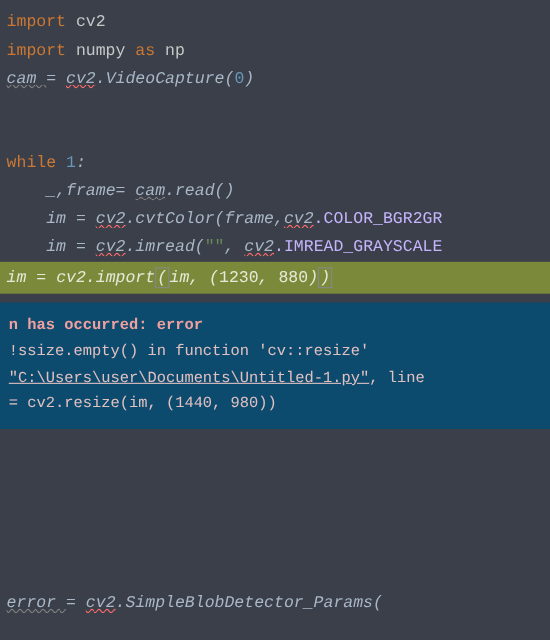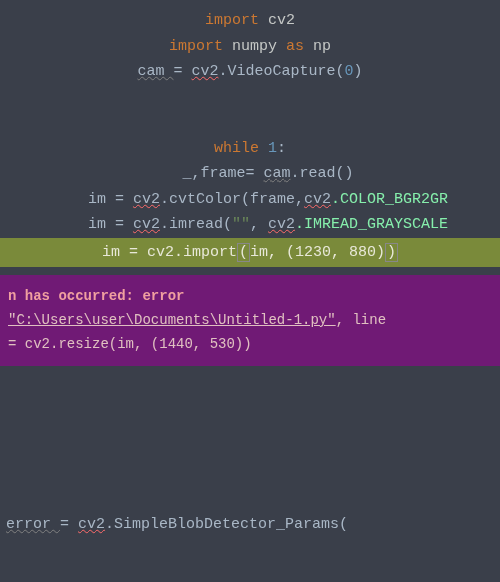--- a/index.html
+++ b/index.html
@@ -9,32 +9,31 @@
       background: #3a3f4a;
       width: 500px;
       height: 582px;
       overflow: hidden;
       color: #c5c8c6;
     }
     .code-area {
       padding: 8px 0;
       line-height: 1.7;
       background: #3a3f4a;
-      text-align: center;
     }
     .line {
       padding: 0 6px;
       white-space: pre;
     }
     .kw { color: #cc7832; }
-    .id { color: #a9b7c6; }
+    .id { color: #a9b7c6; font-style: italic; }
     .mod { color: #c5c8c6; }
     .num { color: #6897bb; }
     .str { color: #6a8759; }
-    .const { color: #86efac; }
+    .const { color: #c4b5fd; }
     .squiggly {
       text-decoration: underline wavy #ff6b6b;
       text-decoration-thickness: 1px;
     }
     .squiggly2 {
       text-decoration: underline wavy #808080;
       text-decoration-thickness: 1px;
     }
     .highlighted-line {
       background: #7a8a3a;
@@ -42,21 +41,21 @@
       display: block;
     }
     .highlighted-line .id,
     .highlighted-line .num,
     .highlighted-line .attr { color: #e8e8d8; }
     .box-bracket {
       border: 1px solid #888;
       padding: 0 1px;
     }
     .error-panel {
-      background: #701a75;
+      background: #0c4a6e;
       color: #e0c0c0;
       padding: 10px 8px;
       line-height: 1.7;
       font-size: 14px;
     }
     .error-header {
       color: #f0a0a0;
       font-weight: bold;
     }
     .error-link {
@@ -89,20 +88,21 @@
 
   <div class="line"><span>    </span><span class="id">im </span><span class="id">= </span><span class="id squiggly">cv2</span><span class="id">.cvtColor(frame,</span><span class="id squiggly">cv2</span><span class="const">.COLOR_BGR2GR</span></div>
 
   <div class="line"><span>    </span><span class="id">im </span><span class="id">= </span><span class="id squiggly">cv2</span><span class="id">.imread(</span><span class="str">""</span><span class="id">, </span><span class="id squiggly">cv2</span><span class="const">.IMREAD_GRAYSCALE</span></div>
 
   <div class="highlighted-line"><span>    </span><span class="id">im </span><span class="id">= </span><span class="id">cv2</span><span class="id">.import</span><span class="id box-bracket">(</span><span class="id">im, (</span><span class="num">1230</span><span class="id">, </span><span class="num">880</span><span class="id">)</span><span class="id box-bracket">)</span></div>
 </div>
 
 <div class="error-panel">
   <div class="error-header">n has occurred: error</div>
+  <div> !ssize.empty() in function 'cv::resize'</div>
   <div><span class="error-link">"C:\Users\user\Documents\Untitled-1.py"</span><span>, line</span></div>
-  <div>= cv2.resize(im, (1440, 530))</div>
+  <div>= cv2.resize(im, (1440, 980))</div>
 </div>
 
 <div class="bottom-code">
   <div class="line">&nbsp;</div>
   <div><span class="id squiggly2">error </span><span class="id">= </span><span class="id squiggly">cv2</span><span class="id">.SimpleBlobDetector_Params(</span></div>
 </div>
 
 </body></html>

